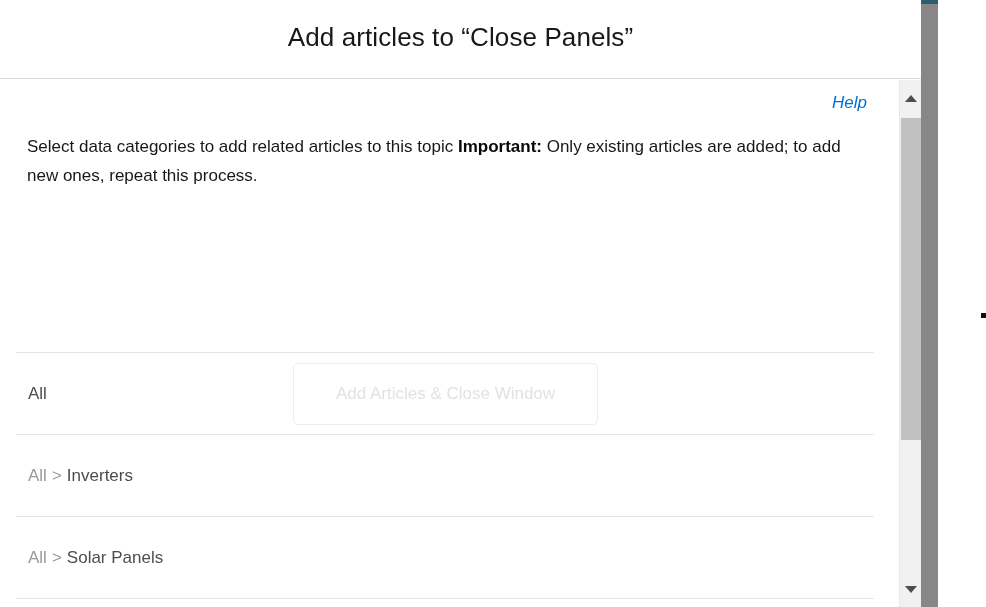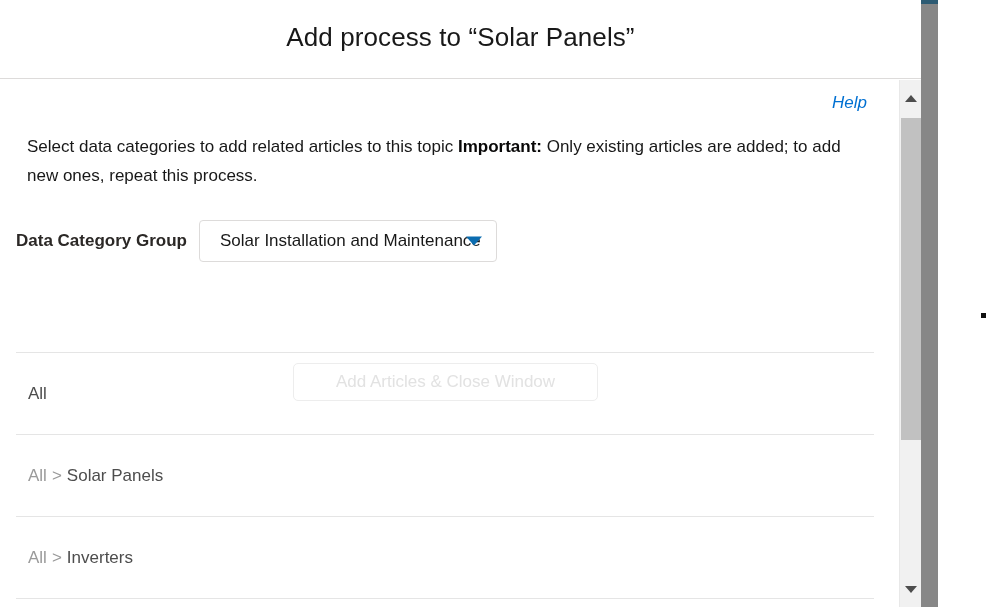--- a/index.html
+++ b/index.html
@@ -148,21 +148,21 @@
     width: 0; height: 0;
     border-left: 8px solid transparent;
     border-right: 8px solid transparent;
     border-top: 9px solid #0b6cb0;
   }
 
   .primary-btn {
     position: absolute;
     left: 293px; top: 283px;
     width: 305px;
-    height: 38px;
+    height: 62px;
     background: #ffffff;
     border: 1px solid #ededed;
     border-radius: 5px;
     color: #e2e2e2;
     font-size: 17px;
     font-family: "Liberation Sans", sans-serif;
     cursor: default;
     padding: 0;
   }
 
@@ -244,50 +244,43 @@
   }
 </style>
 </head>
 <body>
 
 <div id="page-root">
 
   <div class="modal">
 
     <div class="modal-header">
-      <div class="modal-title">Add process to “Solar Panels”</div>
+      <div class="modal-title">Add articles to “Close Panels”</div>
     </div>
 
     <div class="modal-body">
 
       <a class="help-link">Help</a>
 
       <div class="intro-text">
         <span>Select data categories to add related articles to this topic </span><span class="strong">Important:</span><span> Only existing articles are added; to add new ones, repeat this process.</span>
       </div>
 
-      <div class="form-row">
-        <span class="form-label">Data Category Group</span>
-        <div class="select-wrap">
-          <span class="select-value">Solar Installation and Maintenance</span>
-          <span class="select-arrow"></span>
-        </div>
-      </div>
 
       <button class="primary-btn" disabled="">Add Articles &amp; Close Window</button>
 
       <div class="category-list">
           <div class="category-row">
             <span class="crumb single"><span>All</span></span>
           </div>
           <div class="category-row">
-            <span class="crumb"><span>All</span><span class="sep">&gt;</span><span class="leaf">Solar Panels</span></span>
+            <span class="crumb"><span>All</span><span class="sep">&gt;</span><span class="leaf">Inverters</span></span>
           </div>
           <div class="category-row">
-            <span class="crumb"><span>All</span><span class="sep">&gt;</span><span class="leaf">Inverters</span></span>
+            <span class="crumb"><span>All</span><span class="sep">&gt;</span><span class="leaf">Solar Panels</span></span>
           </div>
         </div>
 
     </div>
 
     <div class="inner-scrollbar">
       <div class="sb-btn up">
         <span class="sb-arrow-up"></span>
       </div>
       <div class="sb-thumb"></div>

